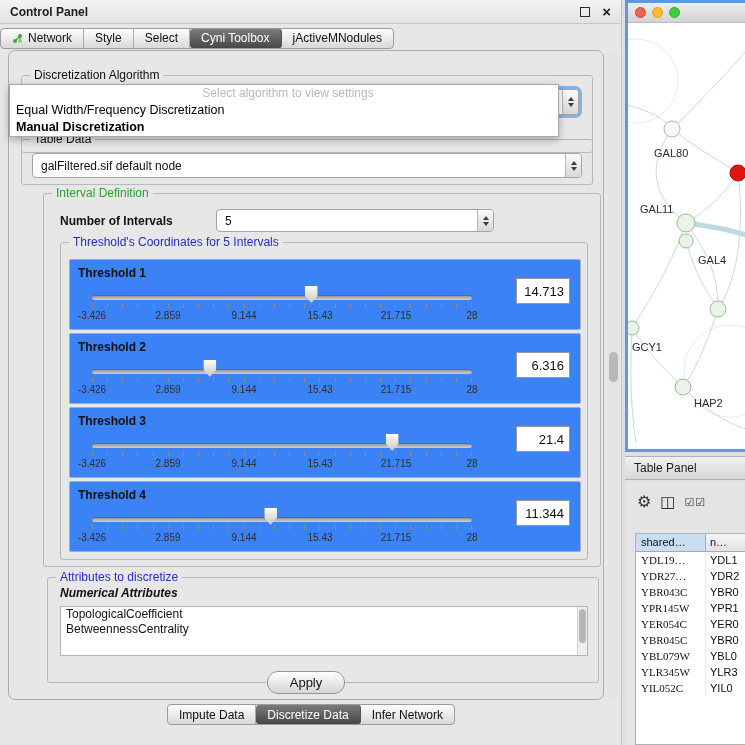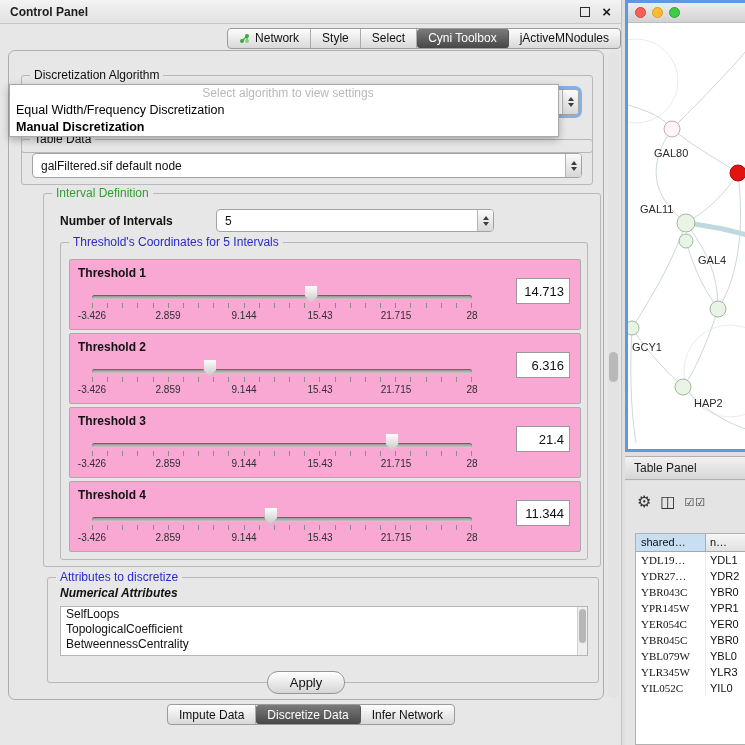--- a/index.html
+++ b/index.html
@@ -9,21 +9,21 @@
 
   
   .control-panel { position:absolute; left:0; top:0; width:622px; height:745px; background:#e7e7e7; border-right:1px solid #c2c2c2; }
   .cp-titlebar { position:absolute; left:0; top:0; width:100%; height:24px; display:flex; align-items:center;
                  padding:0 10px; background:linear-gradient(#f3f3f3,#e2e2e2); border-bottom:1px solid #c6c6c6; }
   .cp-title { font-weight:bold; font-size:12px; color:#1c1c1c; }
   .cp-titlebar .sp { flex:1; }
   .win-float { width:10px; height:10px; border:1.5px solid #2b2b2b; margin-right:12px; background:transparent; }
   .win-close { font-size:15px; font-weight:bold; color:#1c1c1c; line-height:10px; }
 
-  .cp-tabbar { position:absolute; left:0; top:26px; width:100%; height:24px; display:flex; justify-content:flex-end; align-items:center; }
+  .cp-tabbar { position:absolute; left:0; top:26px; width:100%; height:24px; display:flex; justify-content:flex-start; align-items:center; }
   .segmented { display:flex; align-items:stretch; height:21px; border:1px solid #9b9b9b; border-radius:4px;
                background:linear-gradient(#fdfdfd,#d9d9d9); overflow:hidden; }
   .seg-tab { display:flex; align-items:center; gap:5px; padding:0 11px; font-size:12px; color:#111;
              border-right:1px solid #ababab; cursor:default; white-space:nowrap; }
   .seg-tab:last-child { border-right:none; }
   .seg-tab.selected { background:linear-gradient(#7b7b7b,#474747); color:#fff; border-radius:3px; border-right-color:#555; }
 
   .cp-main { position:absolute; left:8px; top:50px; width:596px; height:650px; background:#e7e7e7;
              border:1px solid #adadad; border-radius:7px; }
 
@@ -54,21 +54,21 @@
   .popup-opt.hl { font-weight:bold; }
 
   .tabledata-group { left:12px; top:88px; width:572px; height:46px; }
   .tabledata-combo { left:10px; top:13px; width:550px; height:25px; }
 
   .interval-group { left:34px; top:142px; width:558px; height:374px;padding-left:27px; }
   .nintervals-label { position:absolute; left:16px; top:20px; font-weight:bold; font-size:12px; }
   .nintervals-combo { left:172px; top:15px; width:278px; height:23px; }
   .thr-group { left:16px; top:48px; width:528px; height:318px; }
 
-  .thr { position:absolute; left:8px; width:512px; height:71px; background:#f9a8d4; border:1px solid #ababab; border-radius:2px; }
+  .thr { position:absolute; left:8px; width:512px; height:71px; background:#3b82f6; border:1px solid #ababab; border-radius:2px; }
   .thr-label { position:absolute; left:8px; top:6px; font-weight:bold; font-size:12px; }
   .thr-slider { position:absolute; left:22px; top:26px; width:380px; height:42px; }
   .track { position:absolute; left:0; right:0; top:9px; height:5px; border-radius:3px;
            background:linear-gradient(#8f8f8f,#cfcfcf); box-shadow:inset 0 1px 1px rgba(0,0,0,.35); }
   .ticks { position:absolute; left:0; right:0; top:17px; height:5px;
            background:repeating-linear-gradient(to right,#8a8a8a 0,#8a8a8a 1px,transparent 1px,transparent 15.16px); }
   .scale { position:absolute; left:0; right:0; top:24px; height:13px; }
   .scale span { position:absolute; transform:translateX(-50%); font-size:10px; color:#2e2e2e; white-space:nowrap; }
   .thumb { position:absolute; top:0; width:13px; height:17px; transform:translateX(-50%);
            clip-path:polygon(0 0,100% 0,100% 58%,50% 100%,0 58%);
@@ -274,21 +274,20 @@
             </div>
           </div>
       </div>
     </div>
 
     <div class="group attr-group">
       <span class="legend blue">Attributes to discretize</span>
       <span class="attr-title">Numerical Attributes</span>
       <div class="attr-list">
         <div id="attr-items">
-            <div class="attr-item">SelfLoops</div>
             <div class="attr-item">TopologicalCoefficient</div>
             <div class="attr-item">BetweennessCentrality</div>
           </div>
         <div class="list-scroll">
             <div class="list-thumb"></div>
           </div>
       </div>
     </div>
 
     <div class="apply-row">

